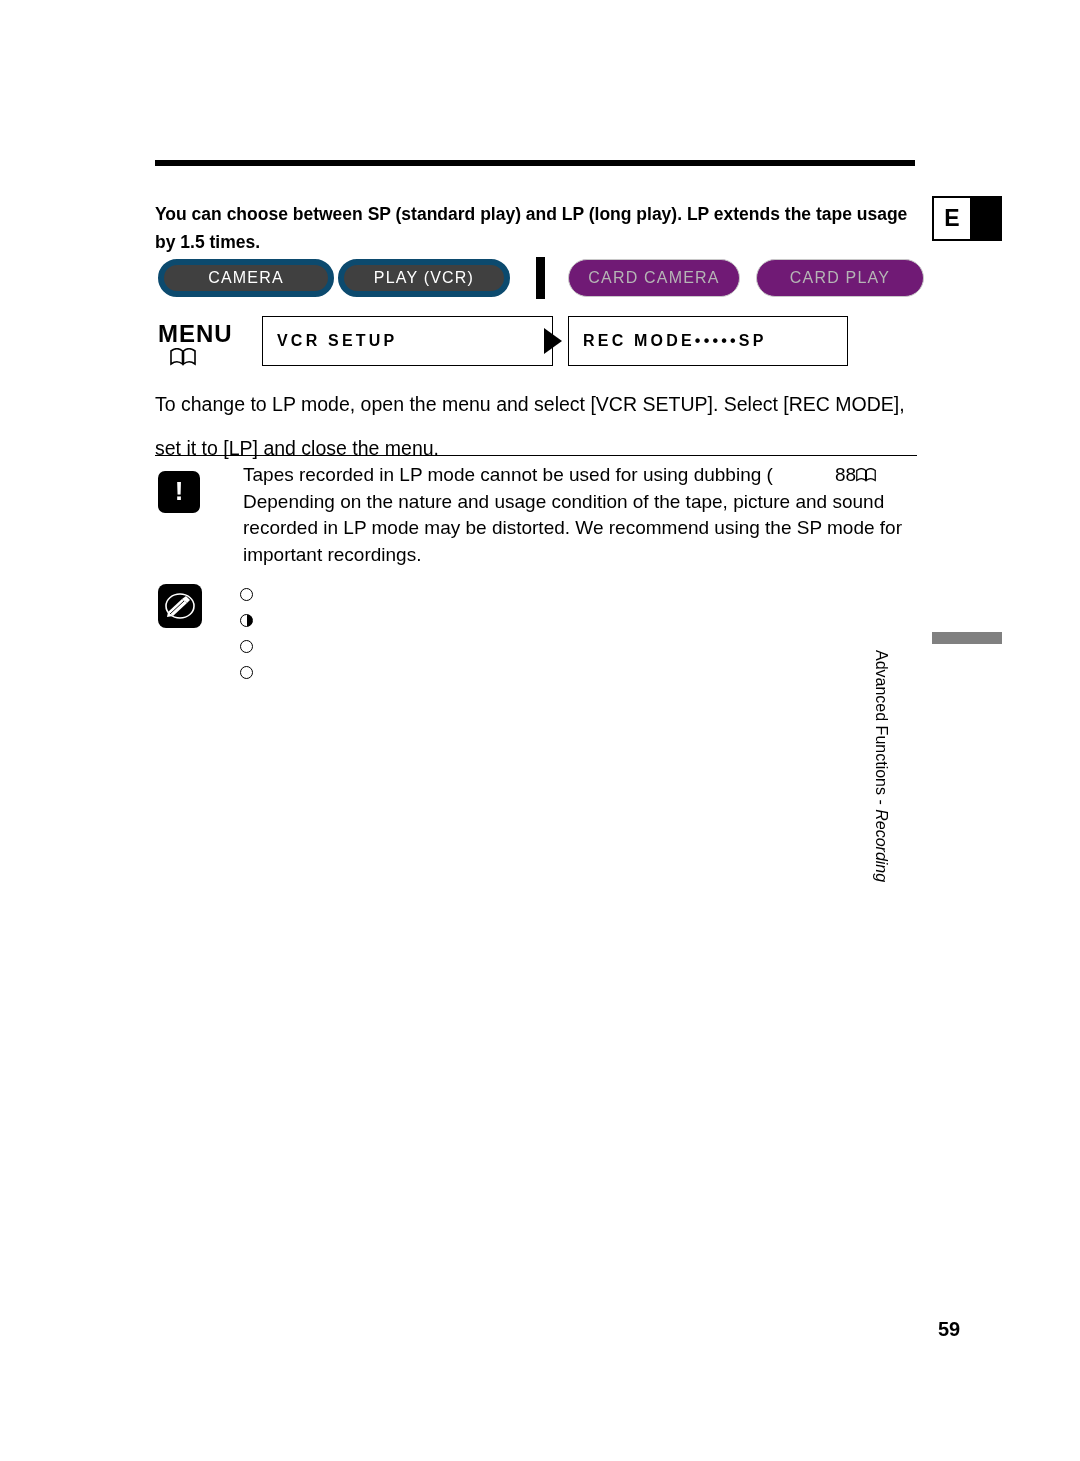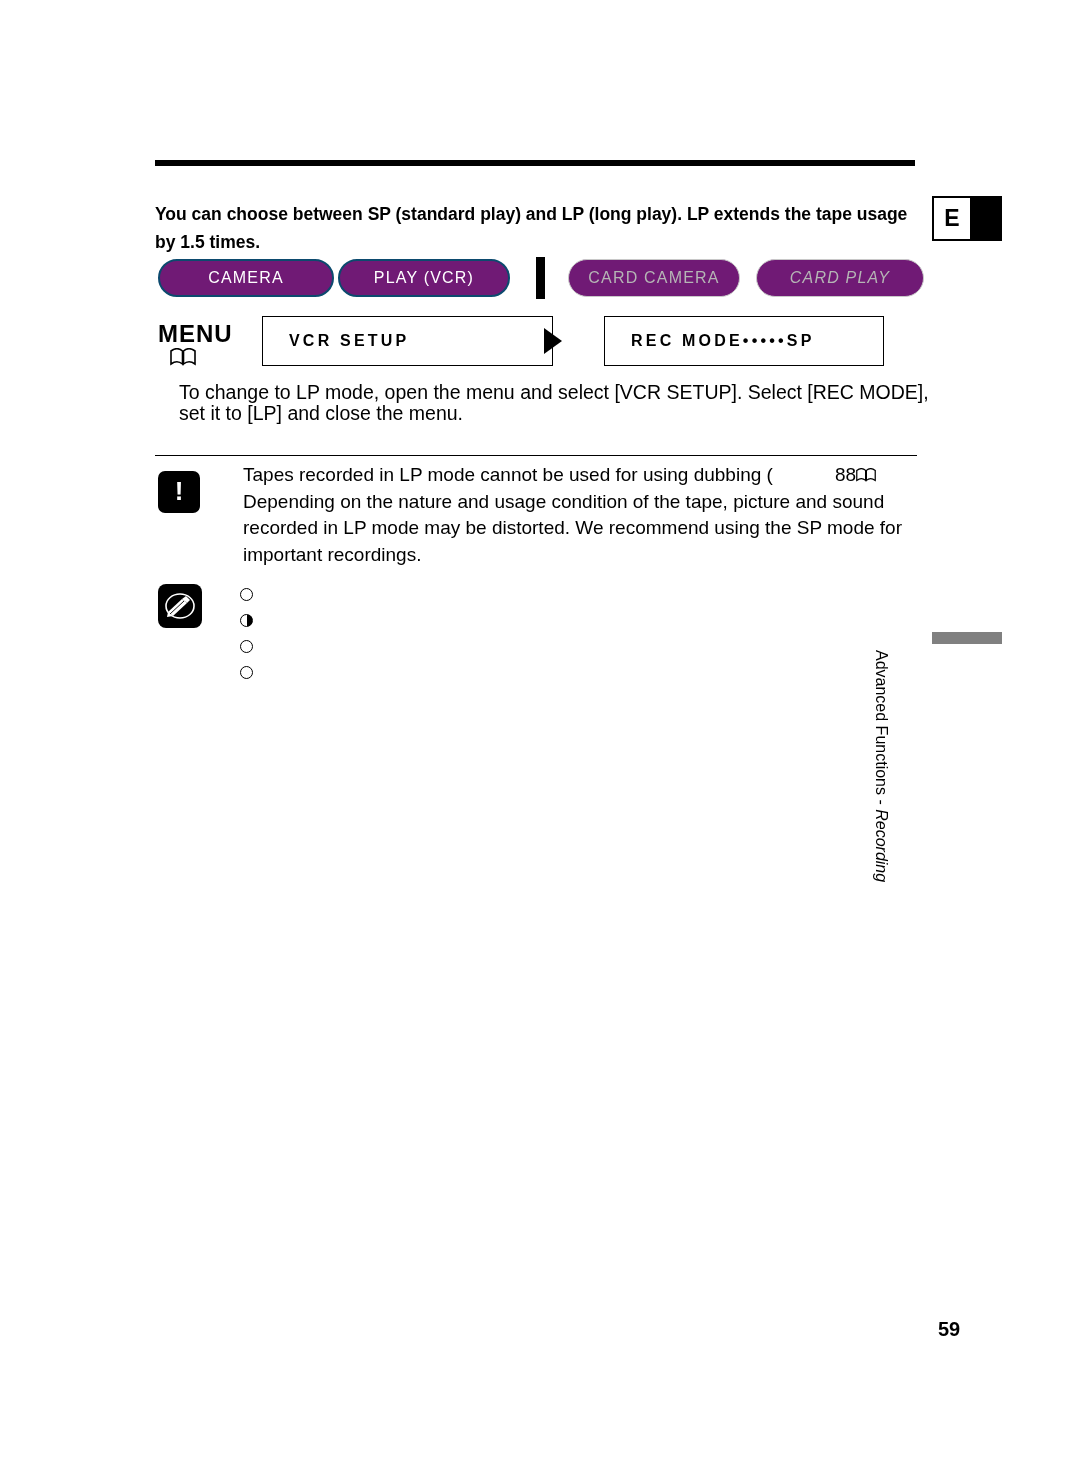--- a/index.html
+++ b/index.html
@@ -92,33 +92,33 @@
     height: 38px;
     border-radius: 19px;
     box-sizing: border-box;
     display: flex;
     align-items: center;
     justify-content: center;
     font-size: 16px;
     letter-spacing: 1.2px;
   }
   .mode-on {
-    background: #701a75;
+    background: #404040;
     color: #fff;
-    border: 2px solid #0c4a6e;
+    border: 6px solid #0c4a6e;
   }
   .mode-off {
     background: #701a75;
     color: #b5b5b5;
     border: 1.5px solid #c8c8c8;
   }
   #mode-camera   { left: 0px;   width: 176px; }
   #mode-playvcr  { left: 180px; width: 172px; }
   #mode-cardcam  { left: 410px; width: 172px; }
-  #mode-cardplay { left: 598px; width: 168px; font-style: italic; }
+  #mode-cardplay { left: 598px; width: 168px; }
   .mode-sep {
     position: absolute;
     left: 378px;
     top: -2px;
     width: 9px;
     height: 42px;
     background: #000;
   }
 
   
@@ -141,45 +141,44 @@
     position: absolute;
     top: 316px;
     height: 50px;
     border: 1.5px solid #000;
     box-sizing: border-box;
     display: flex;
     align-items: center;
     font-size: 16px;
     font-weight: bold;
     letter-spacing: 3.2px;
-    padding-left: 26px;
+    padding-left: 14px;
     font-family: "Liberation Sans", sans-serif;
   }
   #menu-box-1 { left: 262px; width: 291px; }
-  #menu-box-2 { left: 568px; width: 280px; margin-left: 36px; }
+  #menu-box-2 { left: 568px; width: 280px; }
   .menu-arrow {
     position: absolute;
     left: 544px;
     top: 328px;
     width: 0;
     height: 0;
     border-left: 18px solid #000;
     border-top: 13px solid transparent;
     border-bottom: 13px solid transparent;
   }
 
   
   .body-par {
     position: absolute;
     left: 155px;
     top: 382px;
     width: 760px;
     font-size: 19.5px;
-    line-height: 21px;
-    margin-left: 24px;
+    line-height: 44px;
   }
 
   .hr1 {
     position: absolute;
     left: 155px;
     top: 455px;
     width: 762px;
     height: 1px;
     background: #000;
   }

